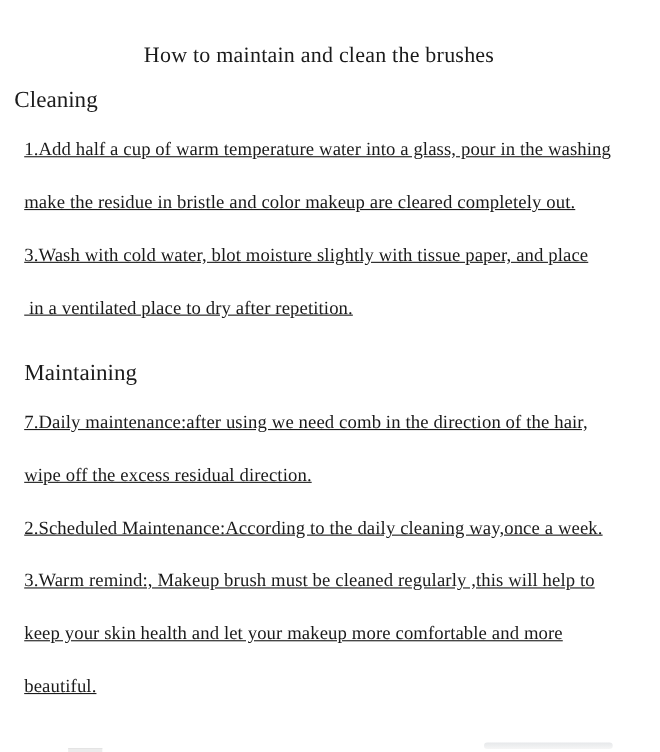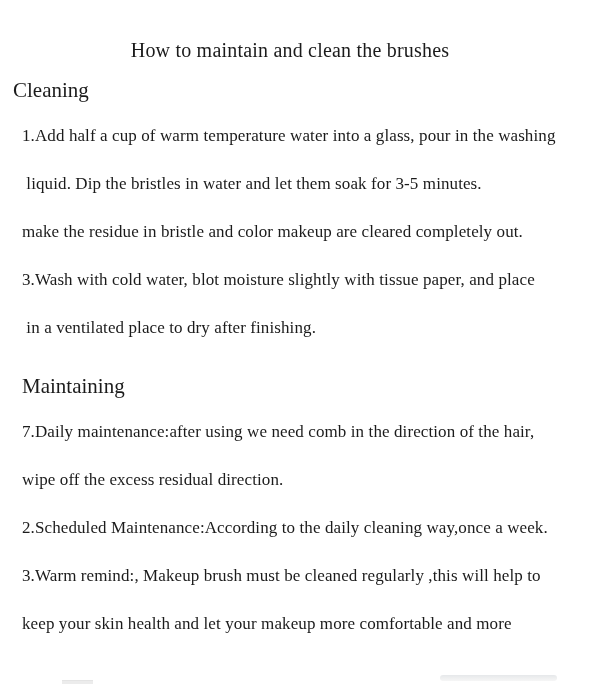--- a/index.html
+++ b/index.html
@@ -44,20 +44,21 @@
   }
   .section-body {
     margin: 0;
   }
   .line {
     margin: 16px 8px 0 22px;
     font-size: 17px;
     line-height: 32px;
     white-space: pre-wrap;
     letter-spacing: 0.1px;
+    text-decoration: underline;
   }
   
   .fragment {
     position: absolute;
     background: #eeeeee;
   }
   .fragment-left {
     left: 62px;
     bottom: 0;
     width: 31px;
@@ -78,32 +79,32 @@
 <body>
 
 <div class="doc">
 
   <h1 class="title">How to maintain and clean the brushes</h1>
 
   <h2 class="section-heading heading-cleaning">Cleaning</h2>
 
   <div class="section-body">
     <p class="line">1.Add half a cup of warm temperature water into a glass, pour in the washing</p>
-    <p class="line"> liquid. Dip the bristles in water and let them soak for 3-5 minutes.</p>
     <p class="line">make the residue in bristle and color makeup are cleared completely out.</p>
     <p class="line">3.Wash with cold water, blot moisture slightly with tissue paper, and place</p>
-    <p class="line"> in a ventilated place to dry after finishing.</p>
+    <p class="line"> in a ventilated place to dry after repetition.</p>
   </div>
 
   <h2 class="section-heading heading-maintaining">Maintaining</h2>
 
   <div class="section-body">
     <p class="line">7.Daily maintenance:after using we need comb in the direction of the hair,</p>
     <p class="line">wipe off the excess residual direction.</p>
     <p class="line">2.Scheduled Maintenance:According to the daily cleaning way,once a week.</p>
     <p class="line">3.Warm remind:, Makeup brush must be cleaned regularly ,this will help to</p>
     <p class="line">keep your skin health and let your makeup more comfortable and more</p>
+    <p class="line">beautiful.</p>
   </div>
 
   <div class="fragment fragment-left"></div>
   <div class="fragment fragment-right"></div>
 
 </div>
 
 </body></html>

